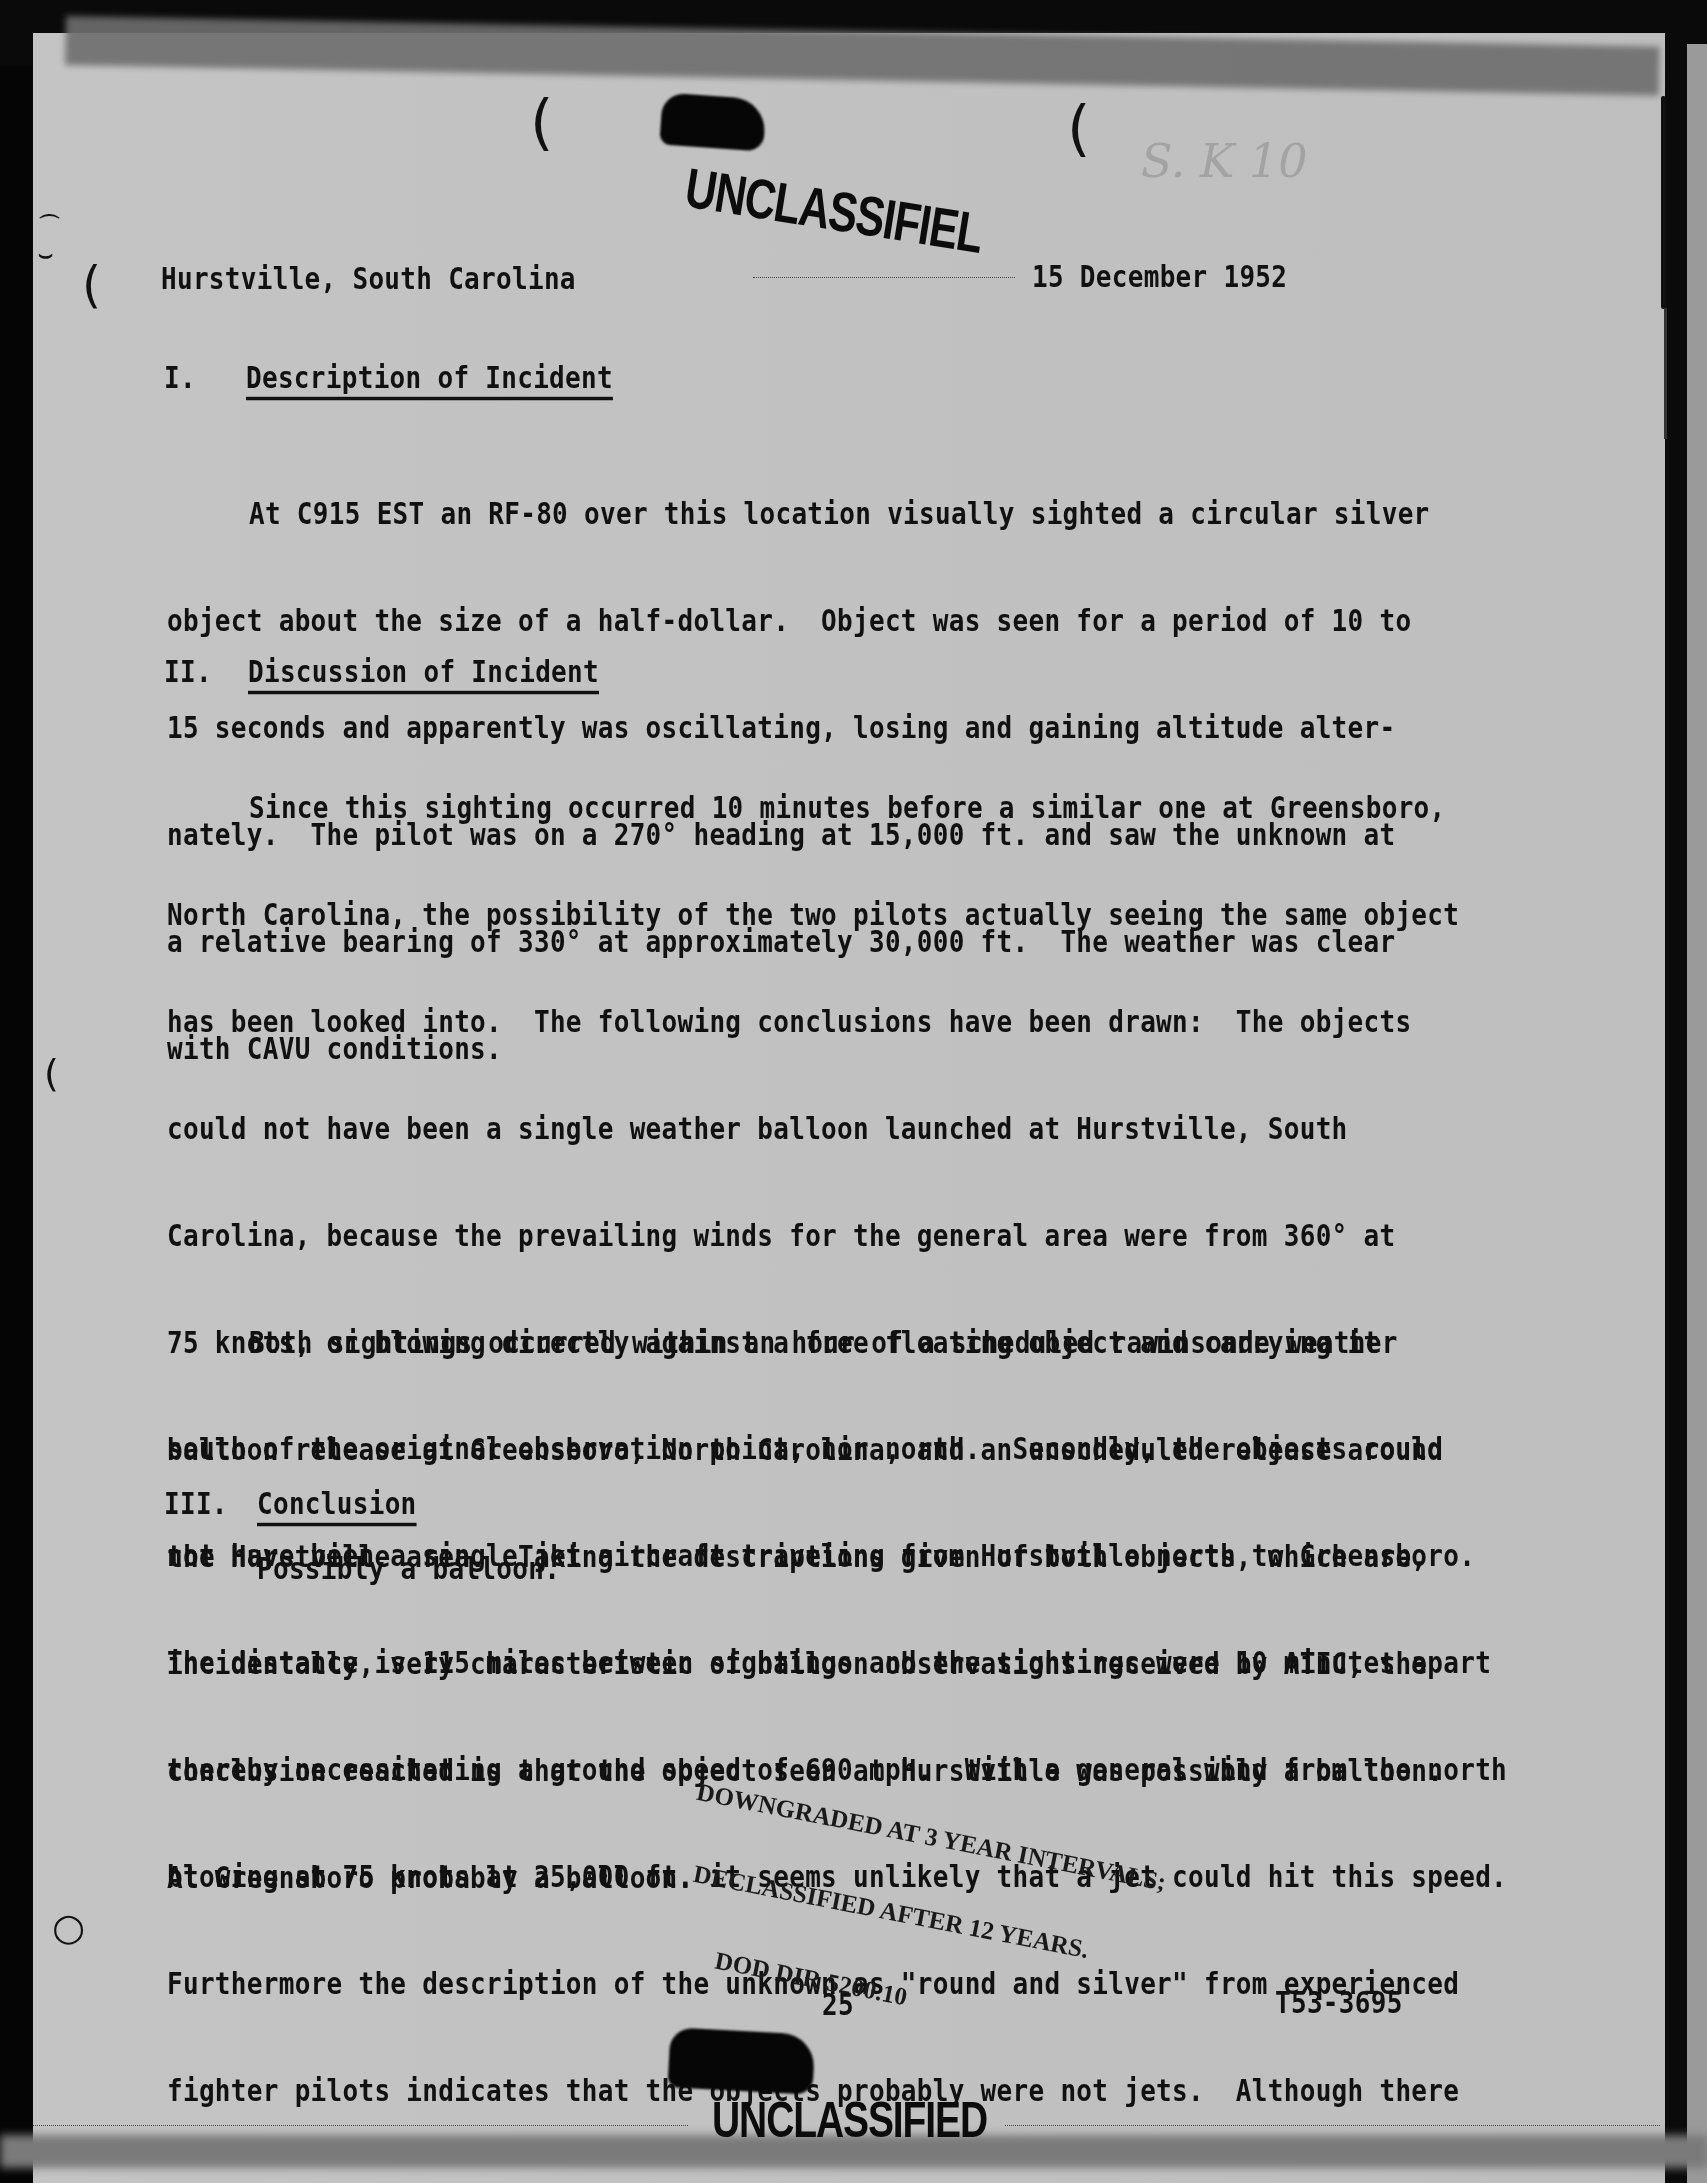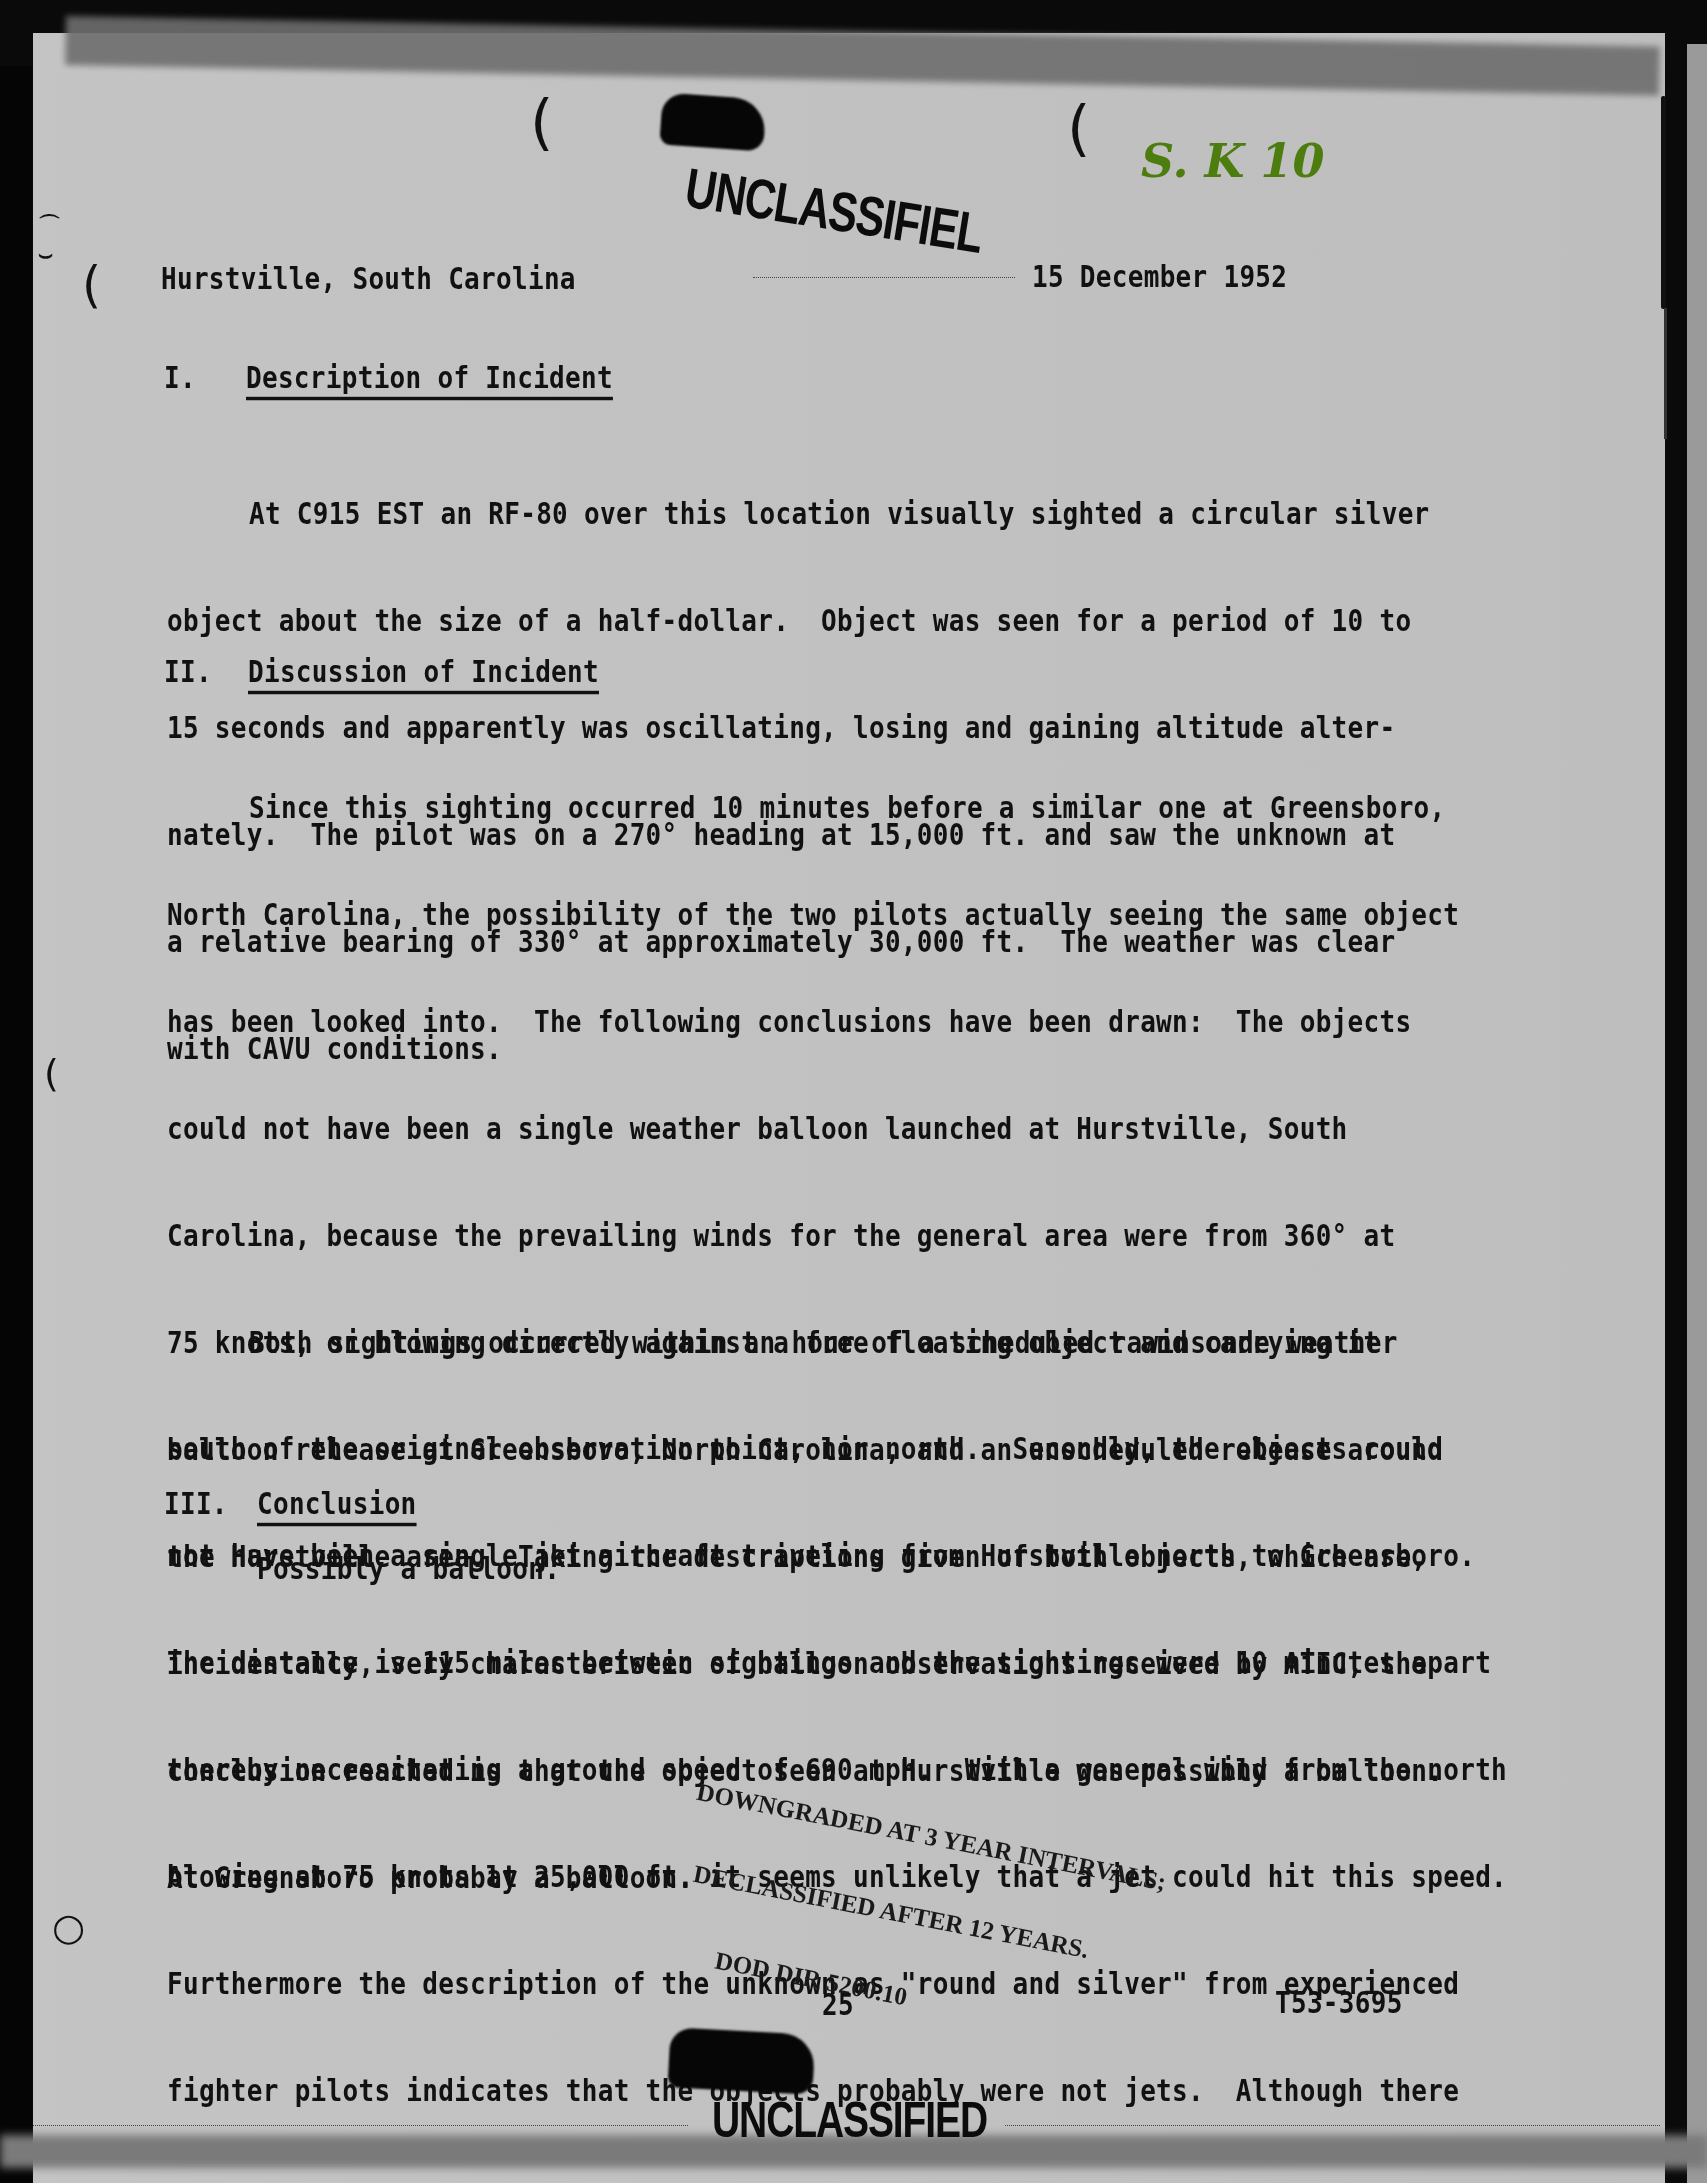--- a/index.html
+++ b/index.html
@@ -31,21 +31,21 @@
     font-size: 26px; letter-spacing: 0.3px; transform: scaleY(1.15); transform-origin: left top;
   }
   .heading { text-decoration: underline; text-decoration-thickness: 3.3px; text-underline-offset: 7.6px; }
   .para { position: absolute; left: 167px; }
   .para .line { display: block; height: 33px; font-size: 26px; line-height: 33px; }
   .stamp-unclass {
     position: absolute; font-family: "Liberation Sans", sans-serif; font-weight: bold;
     color: #0c0c0c; letter-spacing: -1.1px; transform-origin: left top;
   }
   .redact { position: absolute; background: #060606; border-radius: 22px 33px 16.4px 11px; filter: blur(1.1px); }
-  .hand { position: absolute; font-family: "DejaVu Serif", serif; color: #4d7c0f; font-style: italic; font-weight: bold; }
+  .hand { position: absolute; font-family: "DejaVu Serif", serif; color: #a3a3a3; font-style: italic; }
   .downgrade {
     position: absolute; left: 710px; top: 1725px; font-family: "Liberation Serif", serif;
     color: #1a1a1a; font-size: 25px; line-height: 27px; transform: rotate(11deg); transform-origin: left top;
     white-space: pre; font-weight: bold;
   }
   .vline {
     position: absolute; left: 1661px; top: 96px; width: 4.9px; height: 213px; background: #111;
     border-radius: 2.2px;
   }
   .vline2 { position: absolute; left: 1664px; top: 308px; width: 2.7px; height: 131px; background: #333; }

